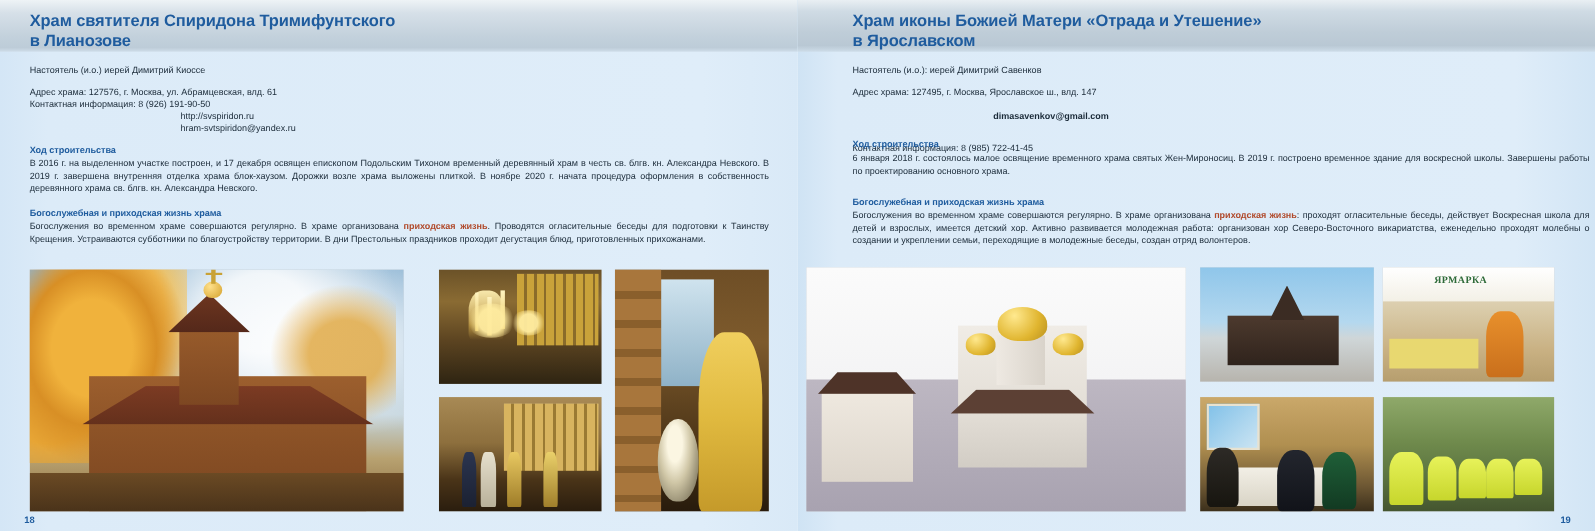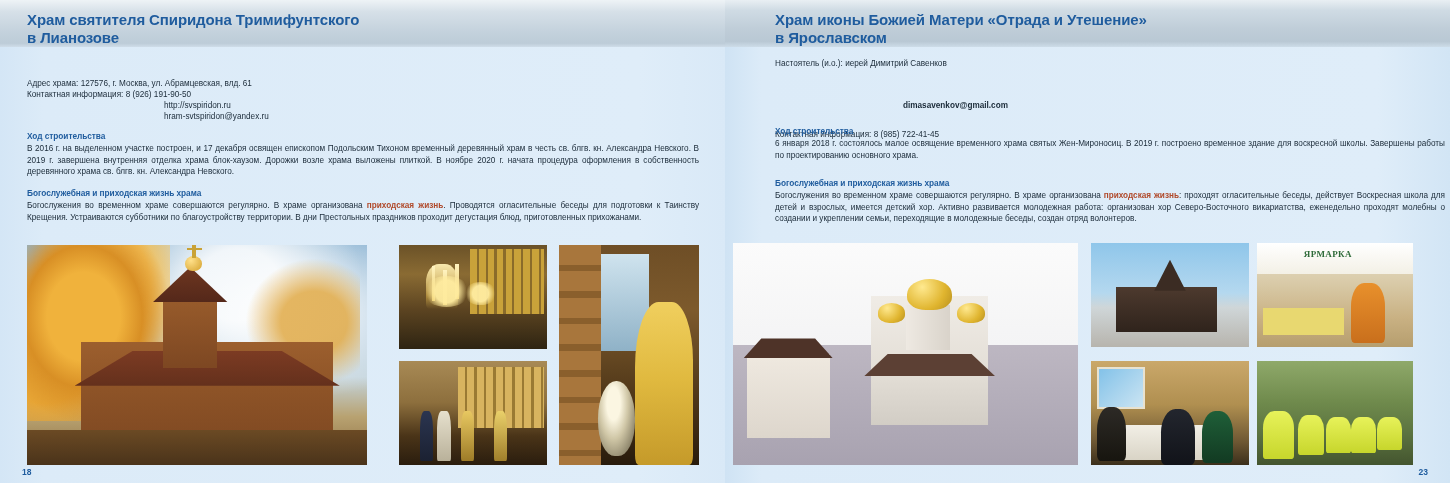--- a/index.html
+++ b/index.html
@@ -166,20 +166,21 @@
 
 <div class="spread">
 
   <div class="page left">
 
     <div class="hdr-band"></div>
 
     <div class="hdr-title">Храм святителя  Спиридона Тримифунтского
 в Лианозове</div>
 
+    <div class="body-txt" style="top:58px;">Настоятель (и.о.) иерей Димитрий Киоссе</div>
 
     <div class="body-txt" style="top:78px;">Адрес храма: 127576, г. Москва, ул. Абрамцевская, влд. 61</div>
 
     <div class="body-txt" style="top:89px;">Контактная информация: 8 (926) 191-90-50</div>
 
     <div class="body-txt indent" style="top:111px;">hram-svtspiridon@yandex.ru</div>
 
     <div class="body-txt indent" style="top:100px;">http://svspiridon.ru</div>
 
     <div class="body-txt" style="top:131px;">
@@ -247,20 +248,21 @@
 
   <div class="page right">
 
     <div class="hdr-band"></div>
 
     <div class="hdr-title">Храм иконы Божией Матери «Отрада и Утешение»
 в Ярославском</div>
 
     <div class="body-txt" style="top:58px;">Настоятель (и.о.): иерей Димитрий Савенков</div>
 
+    <div class="body-txt" style="top:78px;">Адрес храма: 127495, г. Москва, Ярославское ш., влд. 147</div>
 
     <div class="body-txt" style="top:89px;margin-top:40px;">Контактная информация: 8 (985) 722-41-45</div>
 
     <div class="body-txt indent" style="top:100px;">dimasavenkov@gmail.com</div>
 
     <div class="body-txt" style="top:126px;">
       <div class="sec-head">Ход строительства</div>
       <div class="sec-body">6 января 2018 г. состоялось малое освящение временного храма святых Жен-Мироносиц. В 2019 г. построено временное здание для воскресной школы. Завершены работы по проектированию основного храма.</div>
     </div>
 
@@ -320,16 +322,16 @@
           <div class="volunteers"></div>
           <div class="vest-y" style="left:4%;  bottom:6%;  width:20%; height:46%;"></div>
           <div class="vest-y" style="left:26%; bottom:10%; width:17%; height:38%;"></div>
           <div class="vest-y" style="left:44%; bottom:12%; width:16%; height:34%;"></div>
           <div class="vest-y" style="left:60%; bottom:12%; width:16%; height:34%;"></div>
           <div class="vest-y" style="left:77%; bottom:14%; width:16%; height:32%;"></div>
         </div>
       </div>
     </div>
 
-    <div class="pagenum r">23</div>
+    <div class="pagenum r">19</div>
   </div>
 
 </div>
 
 </body></html>

